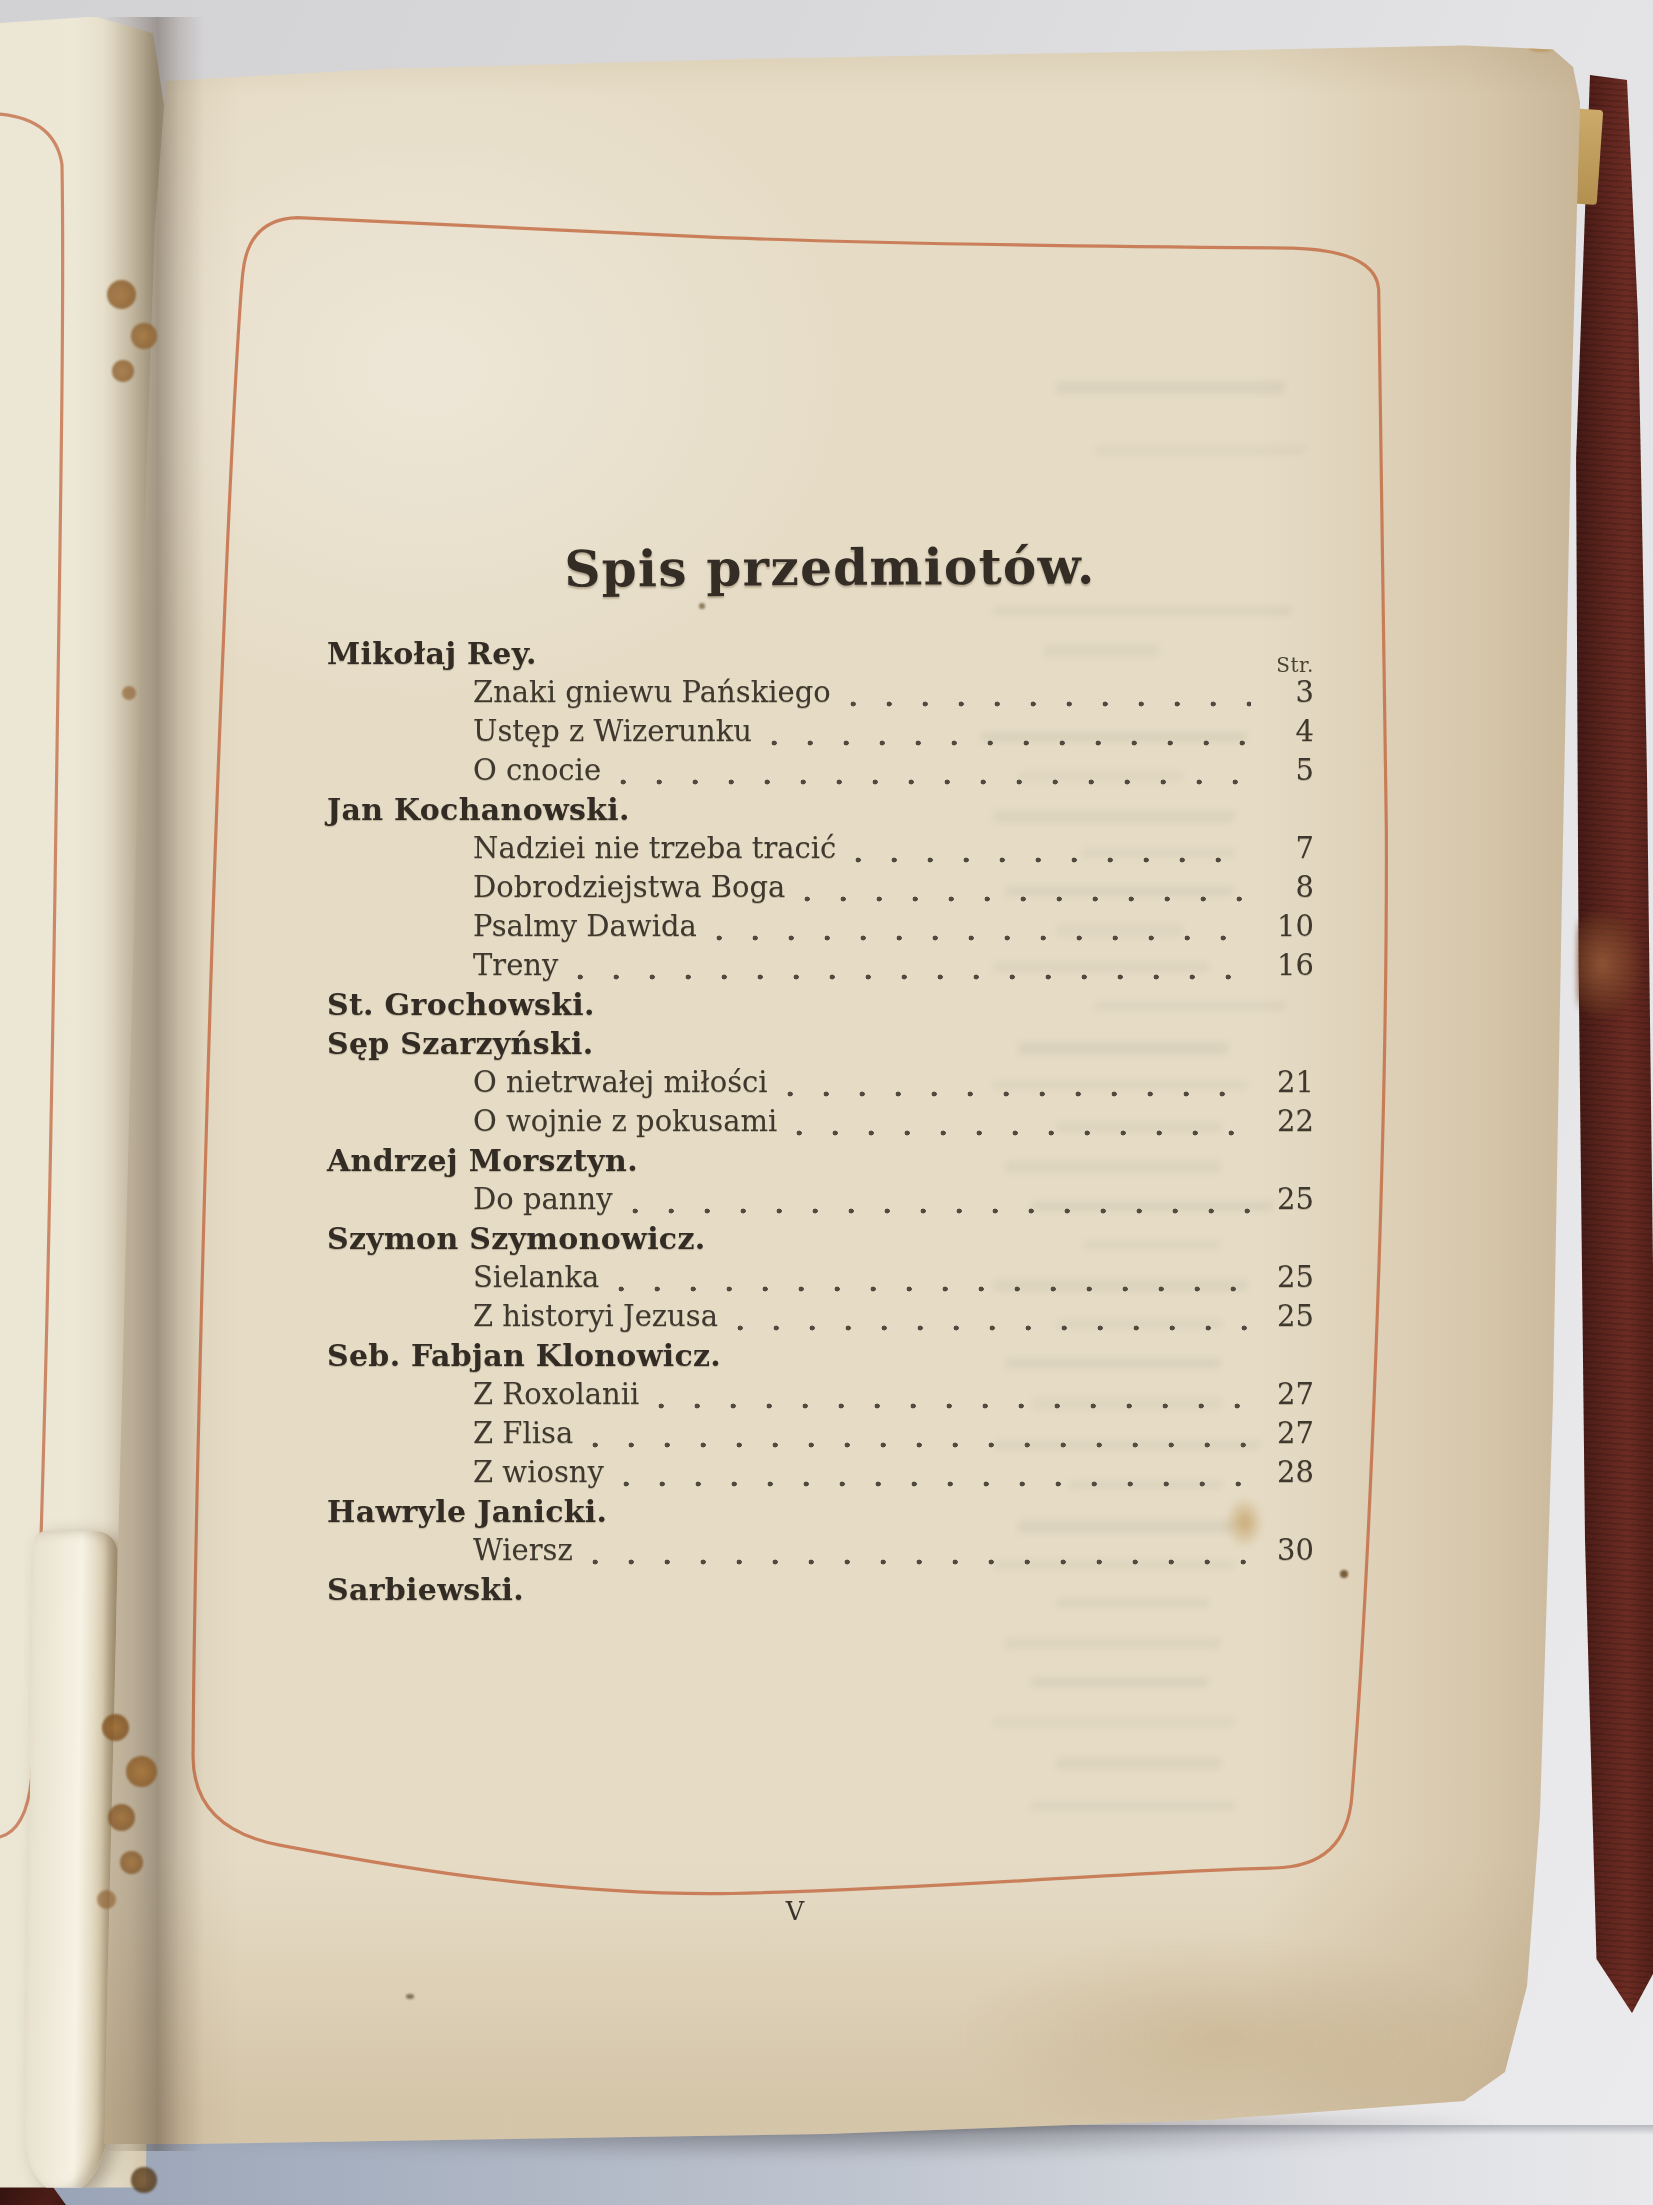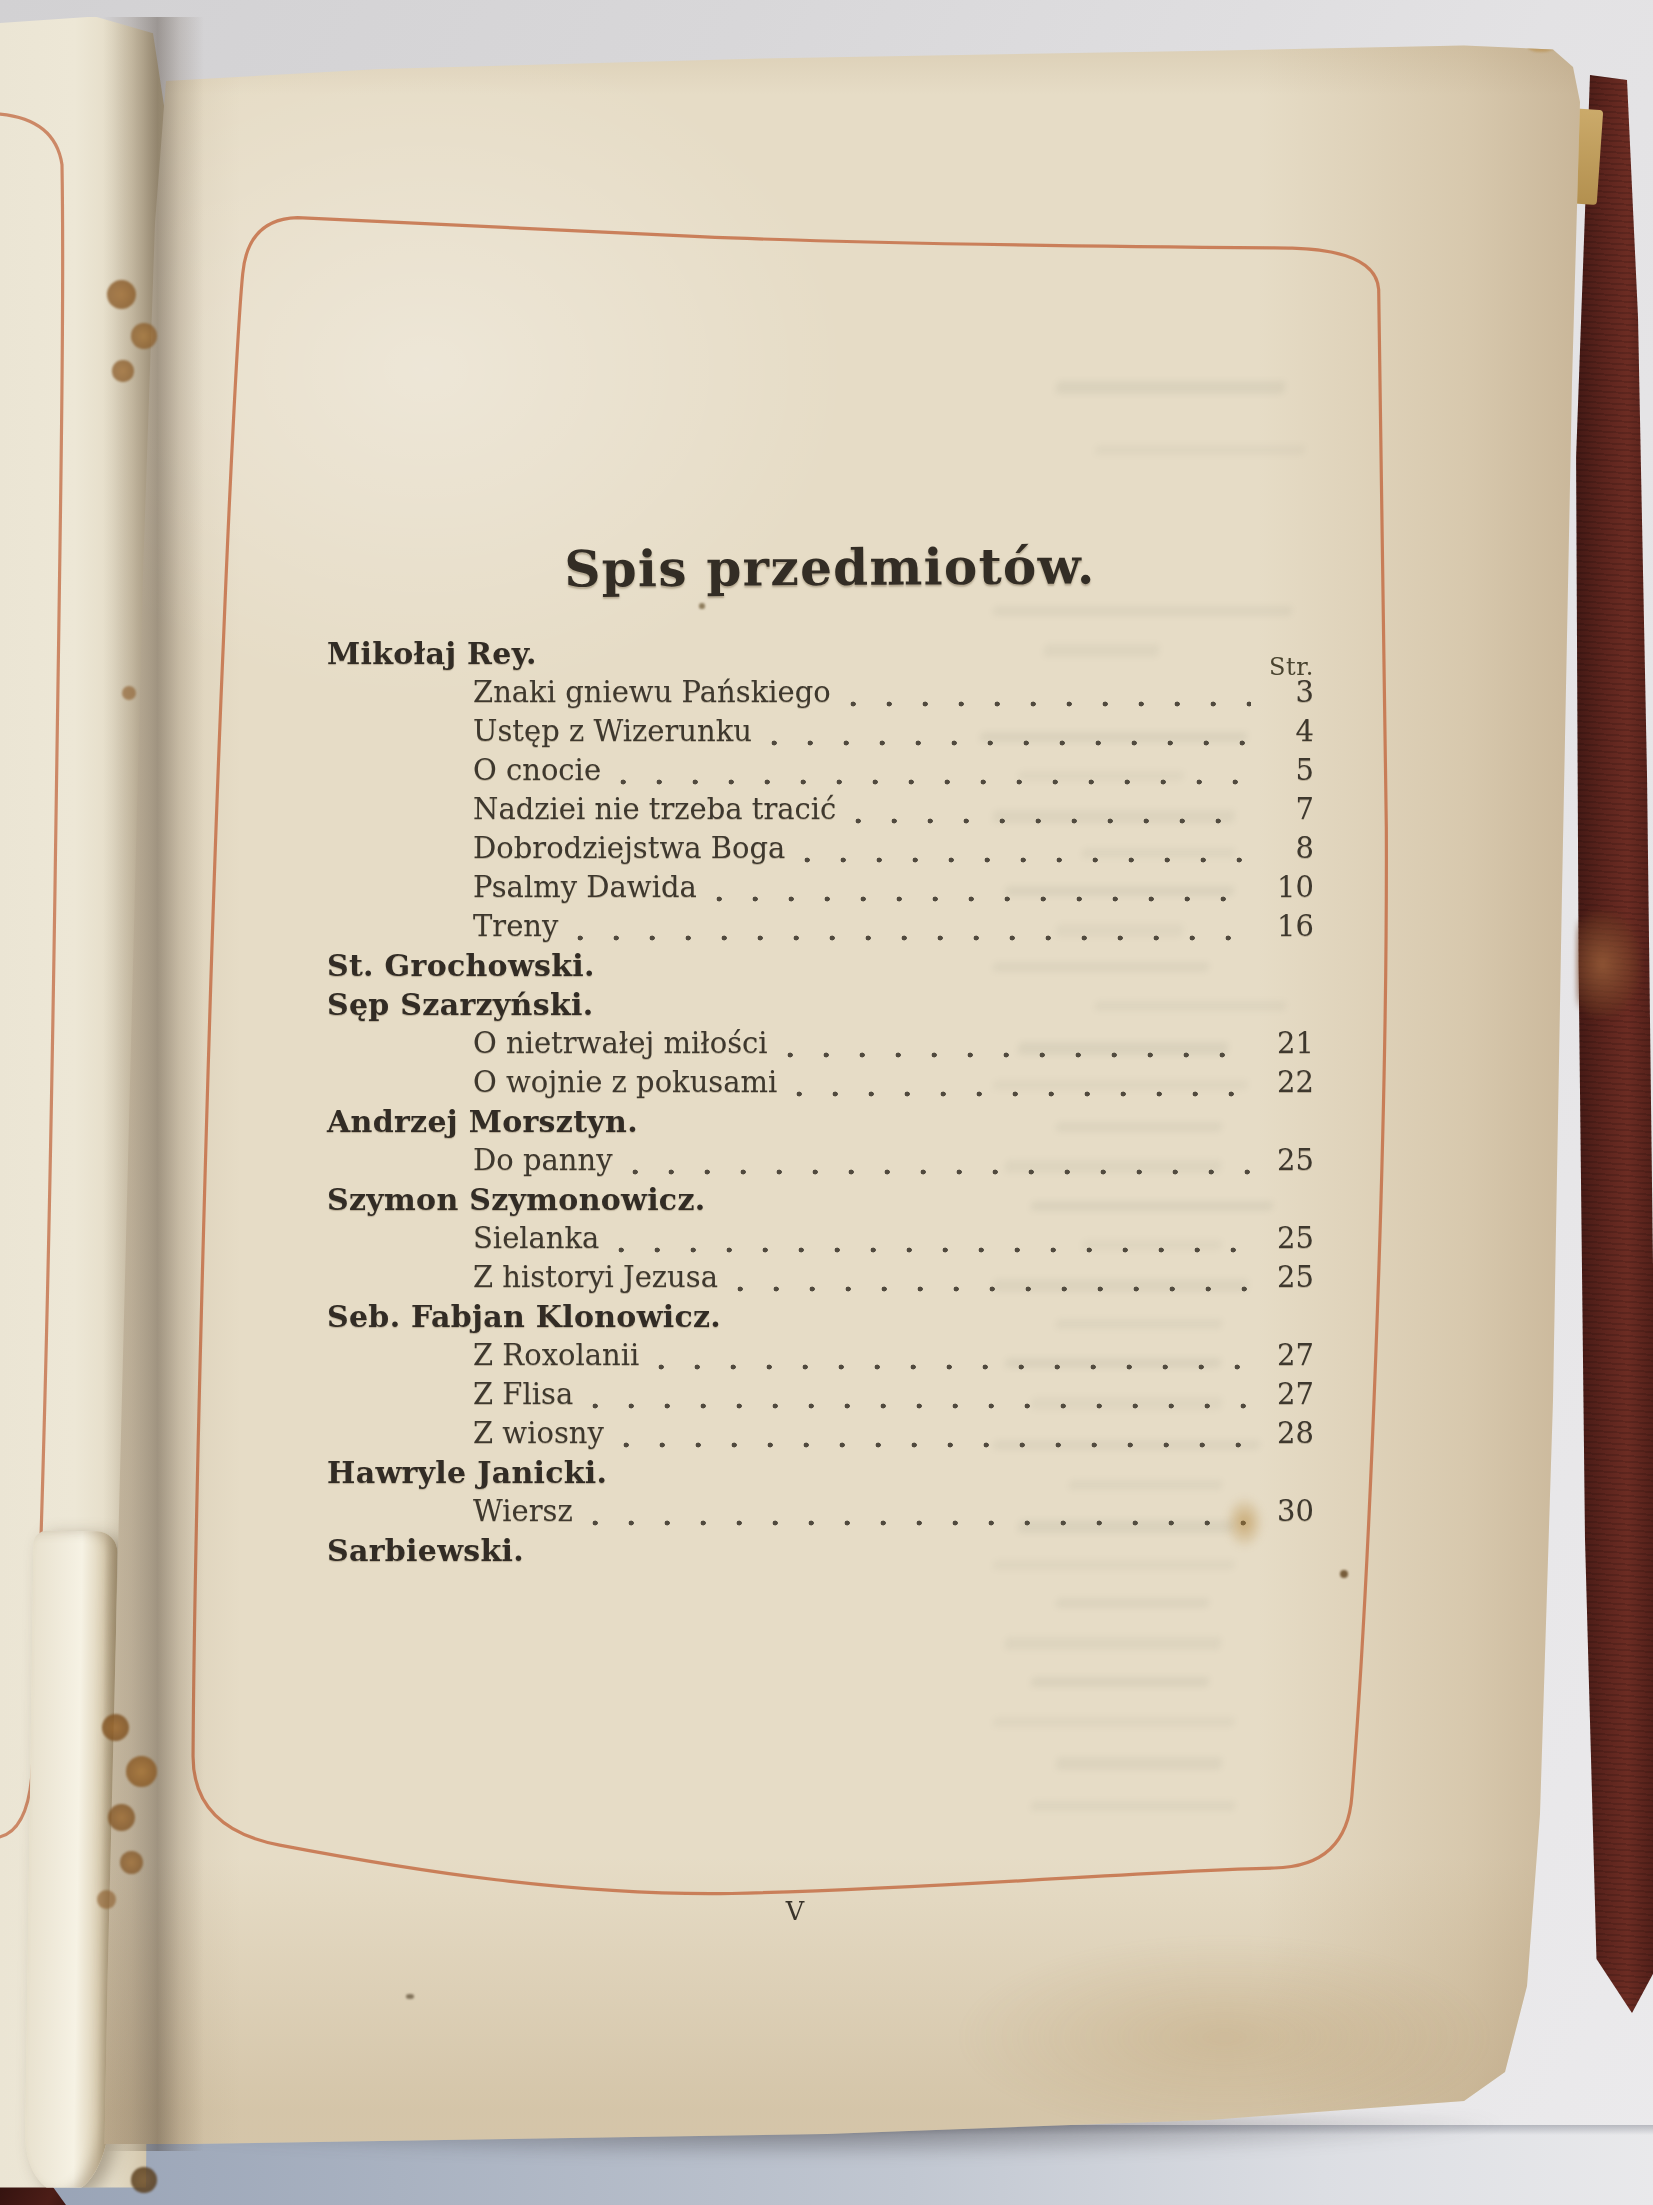--- a/index.html
+++ b/index.html
@@ -58,21 +58,21 @@
       linear-gradient(to bottom,transparent 86%,rgba(150,115,65,.22) 98%),
       linear-gradient(to bottom,rgba(150,120,75,.15),transparent 57px);
     clip-path:polygon(71px 43px,286px 31px,668px 20.4px,1114px 12.7px,1369px 7.6px,1458px 11.5px,1478px 29px,1485px 64px,1477px 344px,1467px 853px,1458px 1362px,1445px 1776px,1432px 1948px,1410px 2034px,1369px 2063px,1114px 2082px,732px 2096px,350px 2102px,95px 2106px,9.5px 2106px,12.7px 1935px,22px 1553px,35px 1044px,48px 535px,60px 185px);}
   .frame-svg{position:absolute;left:0;top:0;}
 
   
   .page-title{position:absolute;left:197px;top:500px;width:1076px;text-align:center;
     font-size:50px;font-weight:700;letter-spacing:1.3px;color:#332d25;
     text-shadow:0 1.9px 1.9px rgba(135,120,95,.55);transform:rotate(-.35deg);}
   .toc{position:absolute;left:232px;top:598px;width:987px;color:#3c362c;}
-  .str-header{position:absolute;right:0;top:16.6px;font-size:24px;color:#49432f;letter-spacing:0.6px;text-align:center;}
+  .str-header{position:absolute;right:0;top:16.6px;font-size:20px;color:#49432f;letter-spacing:0.6px;text-align:center;}
   .author-row{height:39px;font-size:30px;font-weight:700;color:#322c25;letter-spacing:0.3px;
     text-shadow:0 1px 1px rgba(130,115,90,.45);white-space:nowrap;}
   .work-row{height:39px;display:flex;align-items:baseline;padding-left:146px;font-size:29px;
     color:#3e382e;text-shadow:0 0.6px 0.6px rgba(130,115,90,.4);white-space:nowrap;}
   .leader{flex:1;align-self:flex-end;height:6.4px;margin:0 10.2px 6.4px 19px;
     background-image:radial-gradient(circle at 3.2px 3.2px,rgba(55,48,38,.85) 2.3px,rgba(55,48,38,0) 2.9px);
     background-size:36px 6.4px;background-repeat:repeat-x;}
   .pg{width:53px;text-align:right;font-size:29px;}
   .folio{position:absolute;left:637px;top:1858px;width:127px;text-align:center;
     font-size:25.5px;color:#3a342b;letter-spacing:1.3px;}
@@ -133,20 +133,21 @@
         <div class="work-row">
           <span>Ustęp z Wizerunku</span>
           <span class="leader"></span>
           <span class="pg">4</span>
         </div>
         <div class="work-row">
           <span>O cnocie</span>
           <span class="leader"></span>
           <span class="pg">5</span>
         </div>
+        <div class="author-row">Jan Kochanowski.</div>
         <div class="work-row">
           <span>Nadziei nie trzeba tracić</span>
           <span class="leader"></span>
           <span class="pg">7</span>
         </div>
         <div class="work-row">
           <span>Dobrodziejstwa Boga</span>
           <span class="leader"></span>
           <span class="pg">8</span>
         </div>

